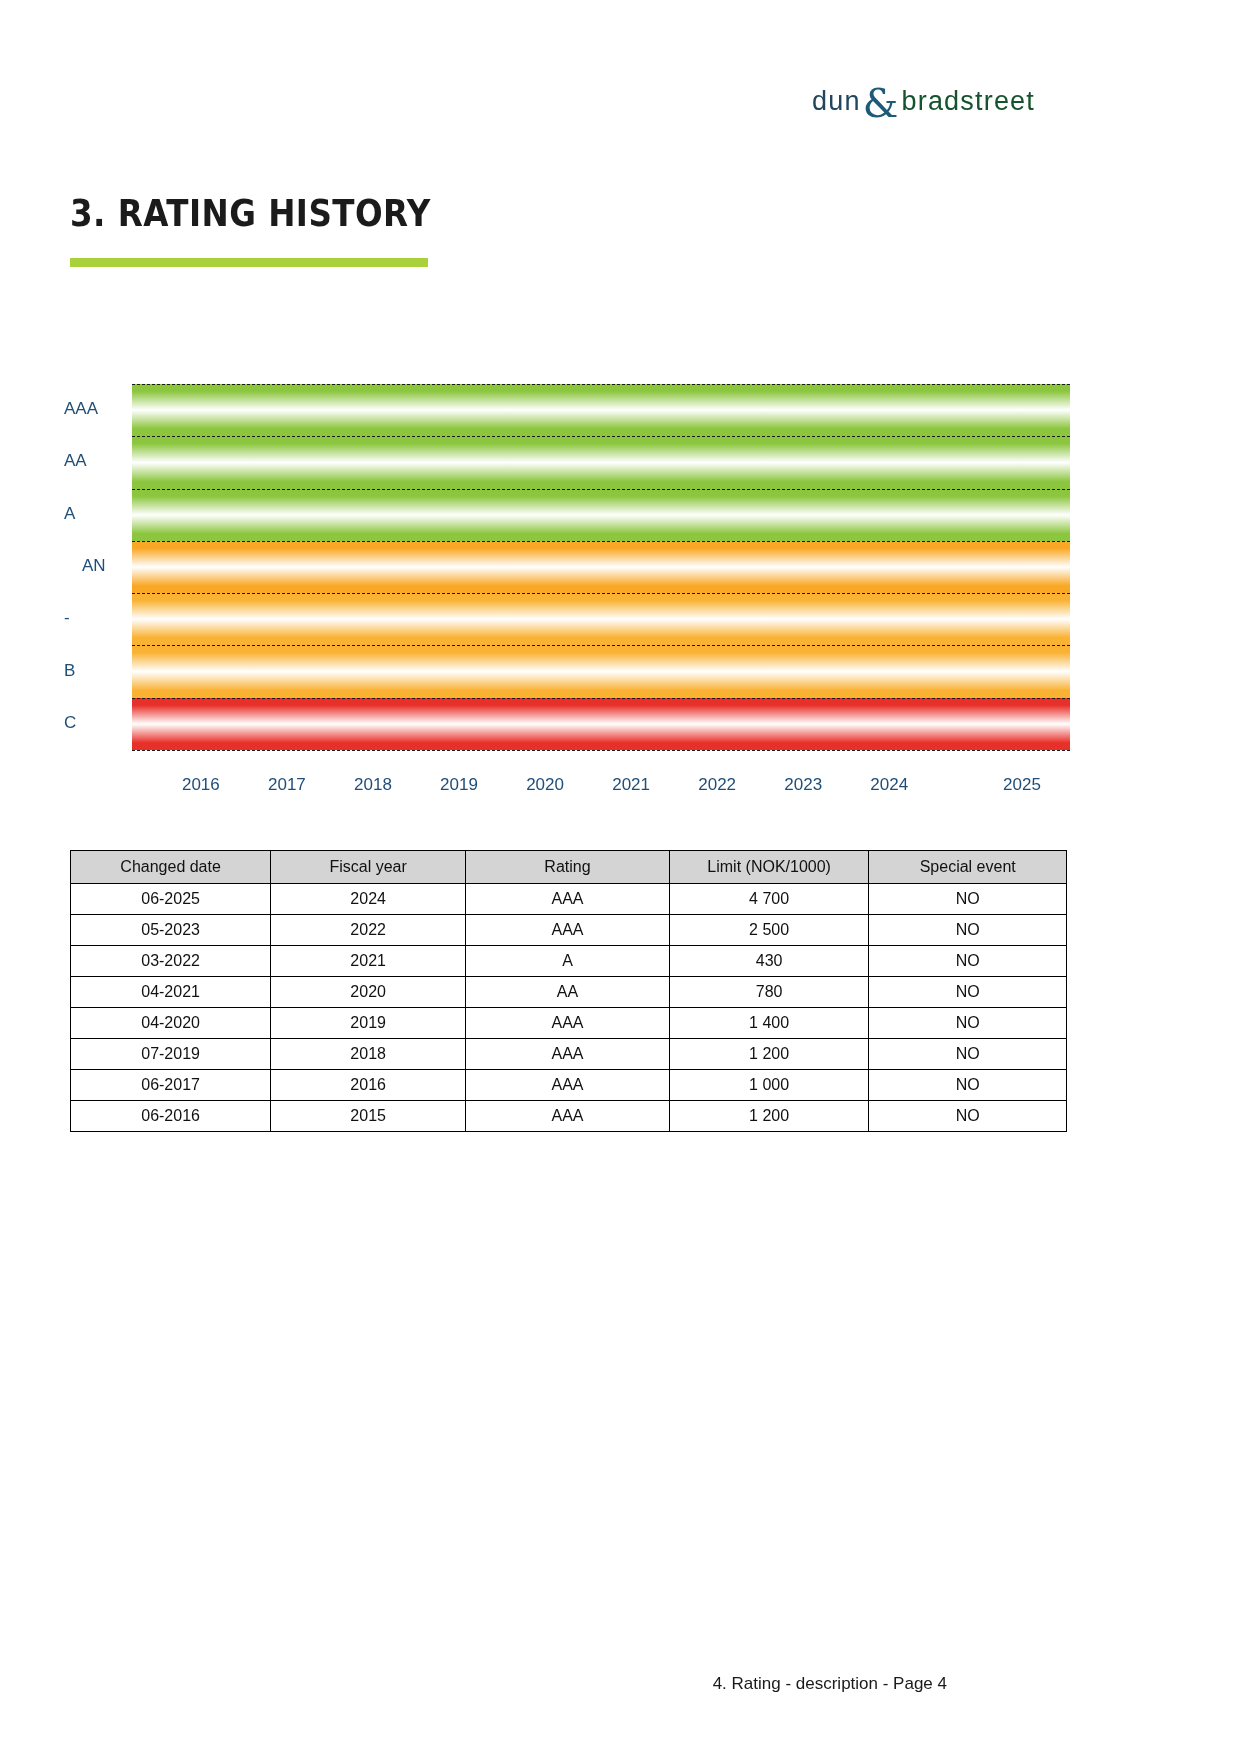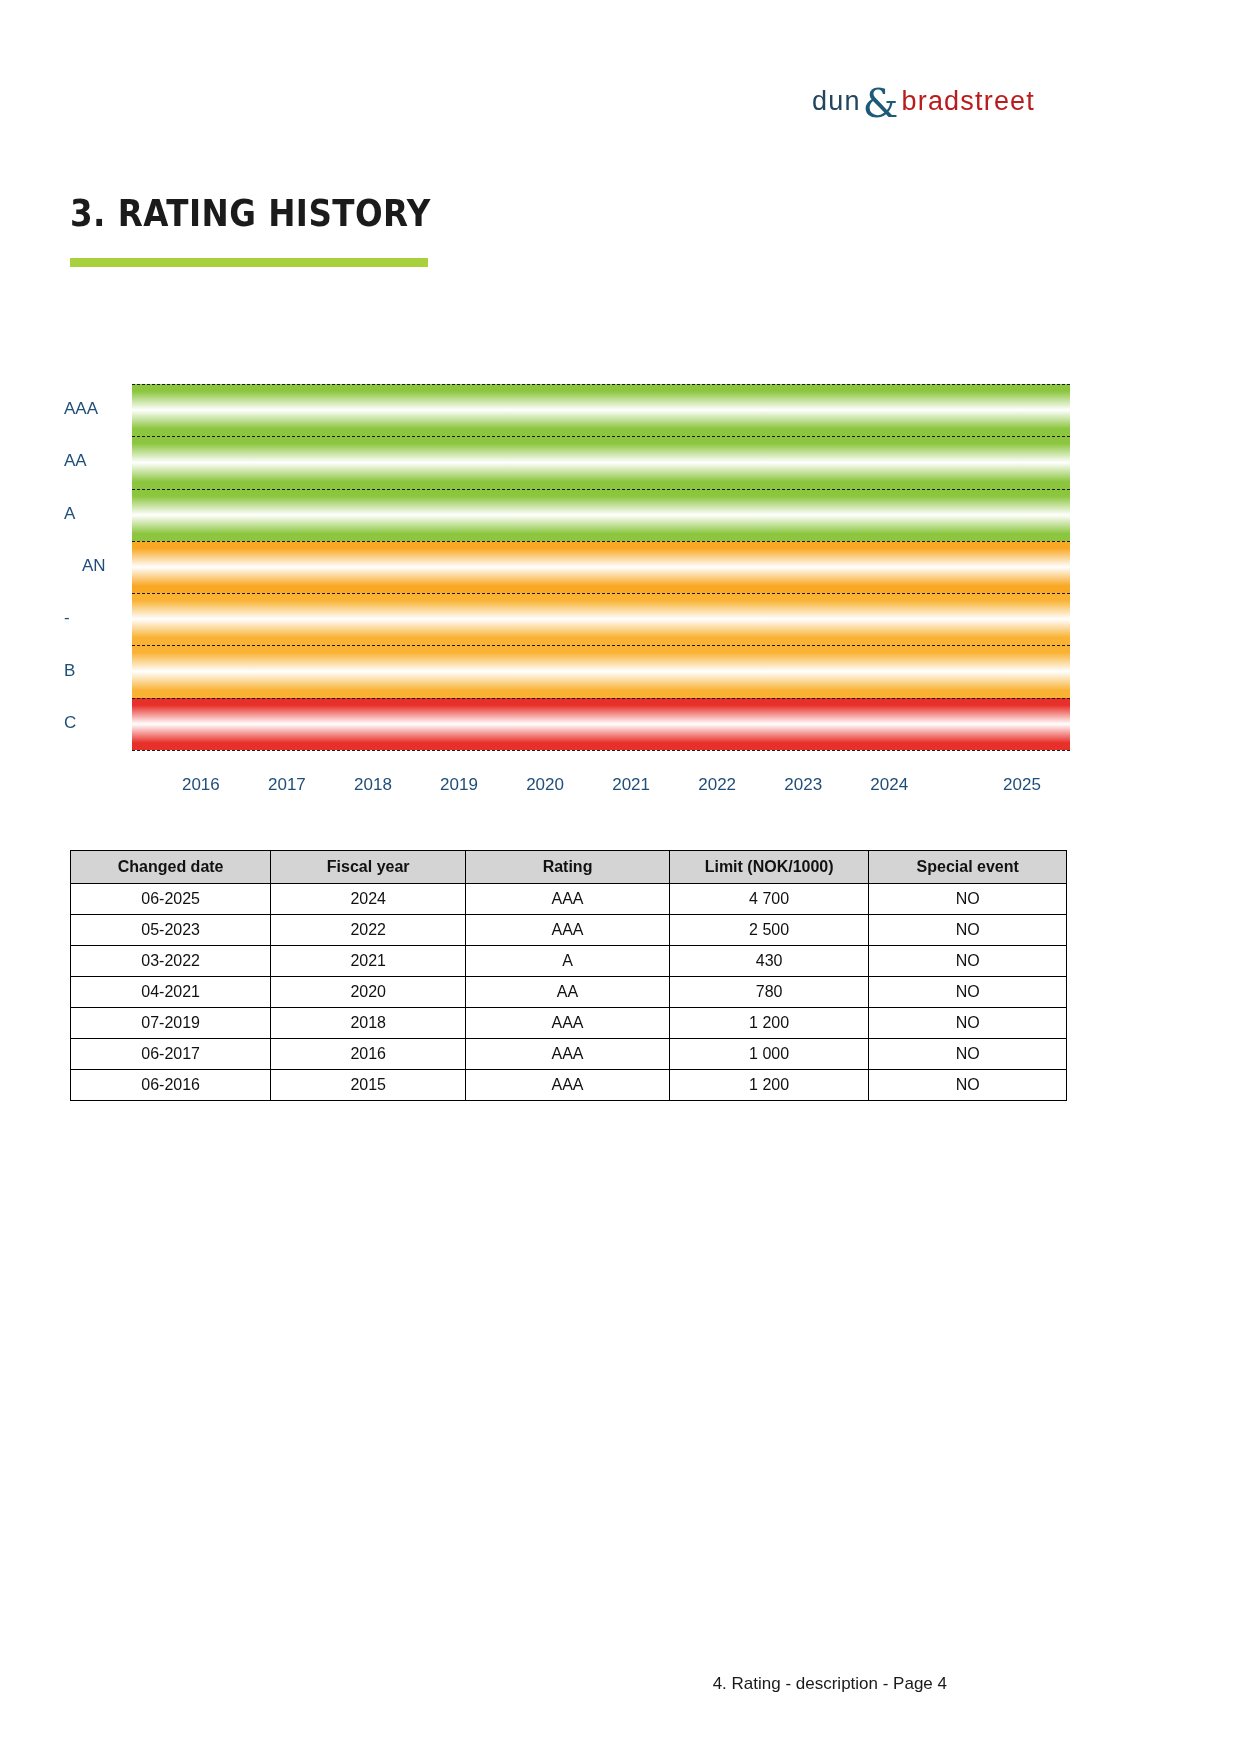--- a/index.html
+++ b/index.html
@@ -18,21 +18,21 @@
     font-family:"Liberation Sans", sans-serif;
     font-size:27px;letter-spacing:1.2px;white-space:nowrap;
     display:flex;align-items:center;
   }
   .logo .dun{color:#23465f;font-weight:400;}
   .logo .amp{
     color:#1d5a78;font-size:40px;font-weight:400;
     font-family:"DejaVu Serif", serif;
     position:relative;top:2px;margin:0 2px;
   }
-  .logo .brad{color:#b91c1c;font-weight:400;}
+  .logo .brad{color:#14532d;font-weight:400;}
 
   
   .heading{
     position:absolute;left:70px;top:192px;
     font-family:"DejaVu Sans", sans-serif;
     font-weight:bold;
     font-size:37px;
     letter-spacing:0.5px;
     color:#1b1b1b;
     transform:scaleX(0.88);
@@ -84,21 +84,21 @@
     position:absolute;left:70px;top:850px;
     width:997px;
     border-collapse:collapse;
     font-size:16px;
     color:#111;
   }
   .rating-table th{
     background:#d4d4d4;
     border:1.3px solid #000;
     padding:7px 4px;
-    font-weight:bold;
+    font-weight:normal;
     font-size:16px;
     text-align:center;
   }
   .rating-table td{
     border:1.1px solid #000;
     padding:6px 0;
     text-align:center;
     background:#fff;
   }
   .col0{width:200px;}
@@ -216,20 +216,27 @@
           <td class="col4">NO</td>
         </tr>
         <tr>
           <td class="col0">04-2021</td>
           <td class="col1">2020</td>
           <td class="col2">AA</td>
           <td class="col3">780</td>
           <td class="col4">NO</td>
         </tr>
         <tr>
+          <td class="col0">04-2020</td>
+          <td class="col1">2019</td>
+          <td class="col2">AAA</td>
+          <td class="col3">1 400</td>
+          <td class="col4">NO</td>
+        </tr>
+        <tr>
           <td class="col0">07-2019</td>
           <td class="col1">2018</td>
           <td class="col2">AAA</td>
           <td class="col3">1 200</td>
           <td class="col4">NO</td>
         </tr>
         <tr>
           <td class="col0">06-2017</td>
           <td class="col1">2016</td>
           <td class="col2">AAA</td>

